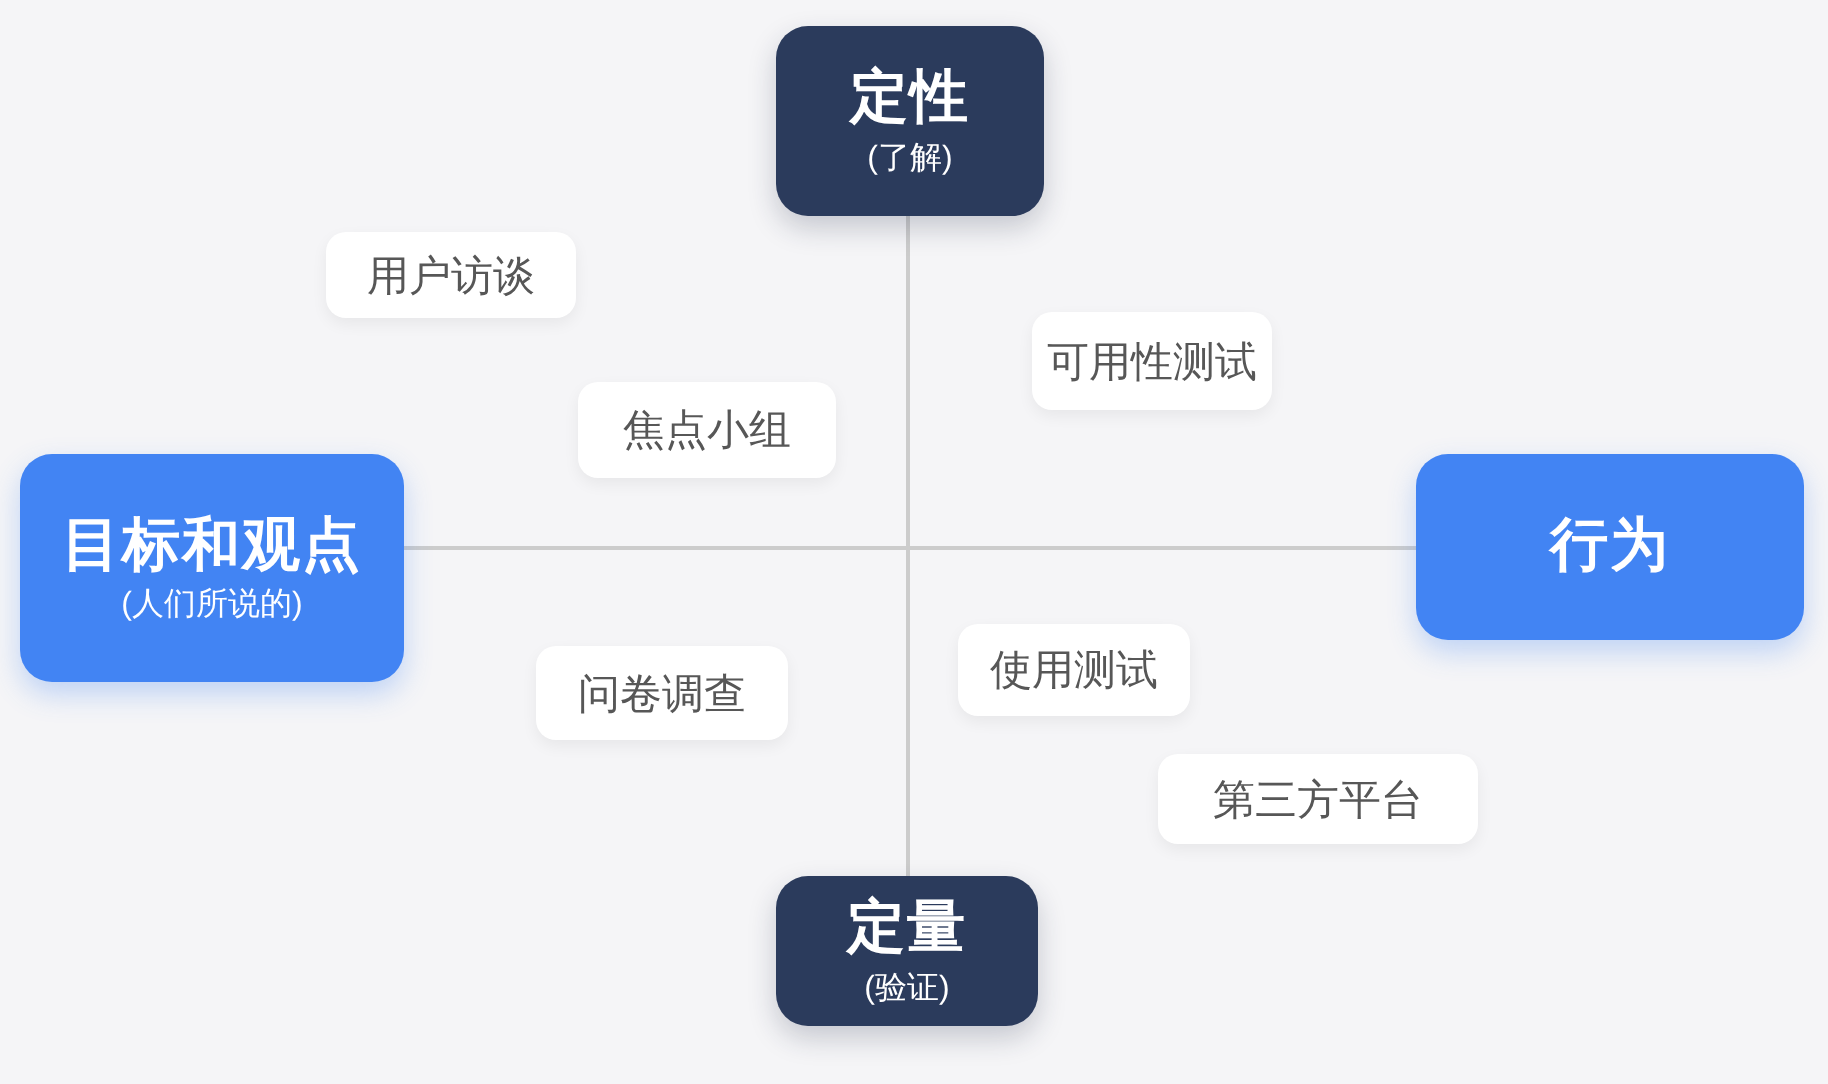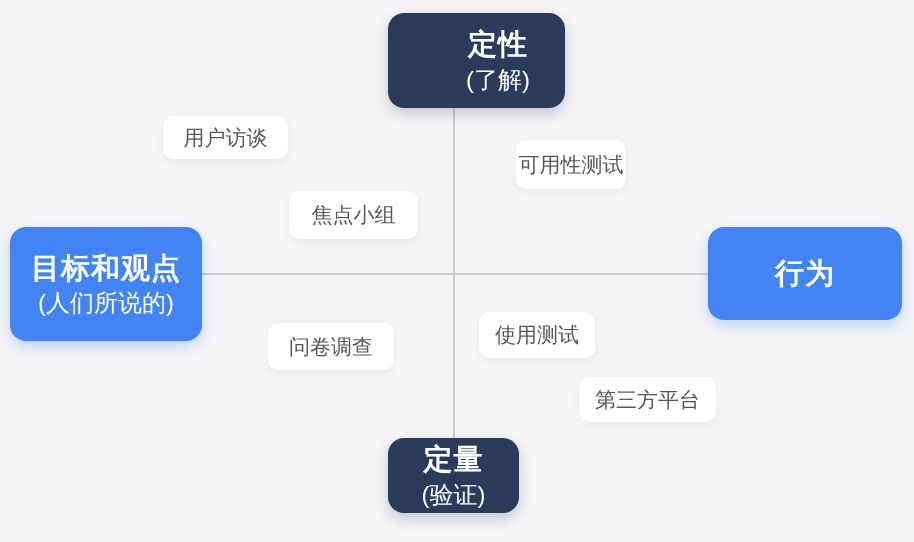--- a/index.html
+++ b/index.html
@@ -45,57 +45,57 @@
     justify-content: center;
     text-align: center;
     line-height: 1.25;
   }
   .endpoint .ep-title {
     font-size: 29px;
     font-weight: bold;
     letter-spacing: 1px;
   }
   .endpoint .ep-subtitle {
-    font-size: 24px;
+    font-size: 16px;
     margin-top: 2px;
     text-align: right;
   }
   .ep-dark {
     background: #2b3b5c;
     box-shadow: 0 6px 14px rgba(30, 42, 70, 0.22);
   }
   .ep-blue {
     background: #4284f3;
     box-shadow: 0 6px 14px rgba(66, 132, 243, 0.30);
   }
-  .ep-top    { left: 388px; top: 13px;  width: 134px; height: 95px; padding-left: 43px; }
+  .ep-top    { left: 388px; top: 13px;  width: 134px; height: 95px; }
   .ep-bottom { left: 388px; top: 438px; width: 131px; height: 75px; }
   .ep-left   { left: 10px;  top: 227px; width: 192px; height: 114px; }
   .ep-right  { left: 708px; top: 227px; width: 194px; height: 93px; }
 
   
   .method {
     position: absolute;
     background: #ffffff;
     border-radius: 10px;
     color: #575757;
     font-size: 21px;
     display: flex;
     align-items: center;
     justify-content: center;
     box-shadow: 0 3px 8px rgba(0, 0, 0, 0.06);
     white-space: nowrap;
     text-align: right;
   }
   .m-user-interviews { left: 163px; top: 116px; width: 125px; height: 43px; }
   .m-focus-groups    { left: 289px; top: 191px; width: 129px; height: 48px; }
-  .m-usability       { left: 516px; top: 140px; width: 110px; height: 49px; }
+  .m-usability       { left: 516px; top: 156px; width: 120px; height: 49px; }
   .m-survey          { left: 268px; top: 323px; width: 126px; height: 47px; }
   .m-usage           { left: 479px; top: 312px; width: 116px; height: 46px; }
-  .m-third-party     { left: 579px; top: 377px; width: 137px; height: 45px; }
+  .m-third-party     { left: 579px; top: 377px; width: 160px; height: 45px; }
 </style>
 </head>
 <body>
 
 <div id="canvas">
 
   <div class="axis axis-vertical"></div>
   <div class="axis axis-horizontal"></div>
 
   <div class="endpoint ep-dark ep-top">

